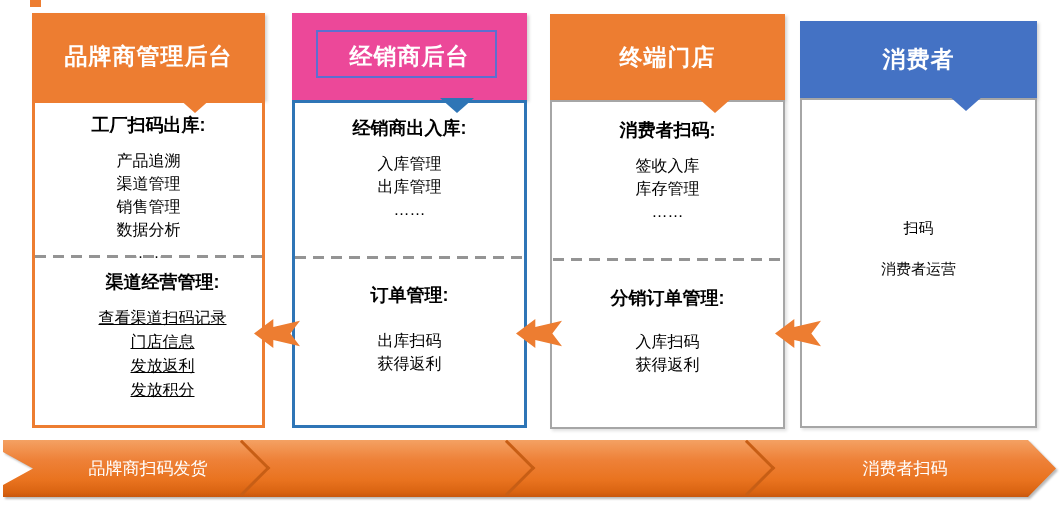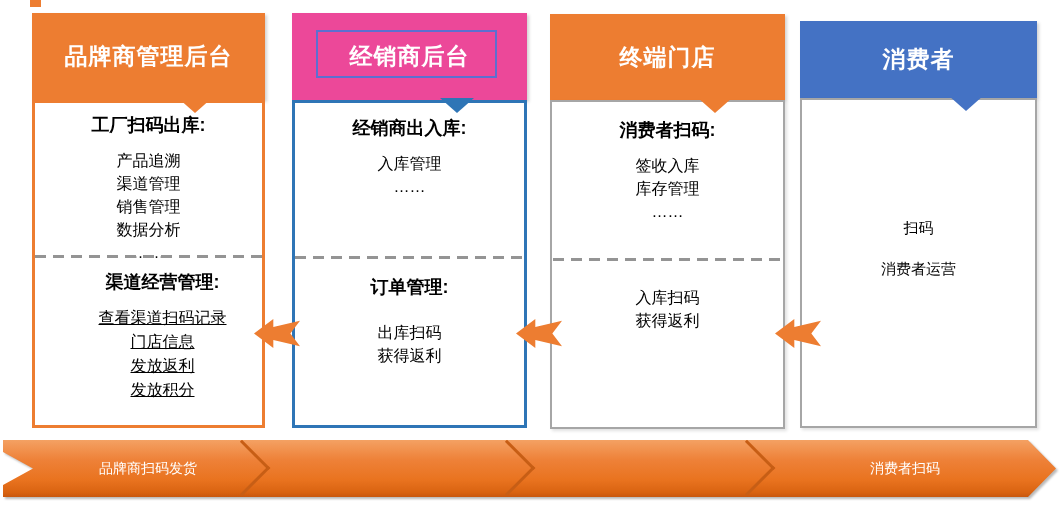--- a/index.html
+++ b/index.html
@@ -31,21 +31,21 @@
     filter:drop-shadow(2px 2px 1px #b9b9b9);}
   .bar{
     position:absolute;inset:0;
     background:linear-gradient(180deg,#F4A163 0%,#EE8138 35%,#E9731F 70%,#D96311 92%,#C8570E 100%);
     clip-path:polygon(0% 0%,calc(100% - 28px) 0%,100% 50%,calc(100% - 28px) 100%,0% 100%,0% 79%,30px 50%,0% 21%);
   }
   .bar-sep{position:absolute;top:8px;width:40px;height:40px;
     border-top:3px solid #C75E15;border-right:3px solid #C75E15;
     transform:rotate(45deg);box-sizing:border-box;}
   .bar-label{position:absolute;top:0;height:100%;display:flex;align-items:center;justify-content:center;
-    color:#fff;font-size:14px;white-space:nowrap;}
+    color:#fff;font-size:17px;white-space:nowrap;}
   .speck{position:absolute;left:30px;top:0;width:11px;height:7px;background:#ED7D31;}
 </style>
 </head>
 <body>
 
 <div id="canvas">
 
   <div class="speck"></div>
 
   <div class="col" style="left:32px;width:233px;">
@@ -80,25 +80,26 @@
     <div class="col-header" style="top:13px;height:87px;background:#ec4899;">
       <span style="z-index:2;">经销商后台</span>
     </div>
     <div class="inner-box" style="left:24px;right:30px;top:30px;height:44px;"></div>
     <div class="pointer" style="left:calc(70% - 17px);top:98px;border-top-color:#2E75B6;"></div>
     <div class="col-body" style="top:100px;height:328px;border:3px solid #2E75B6;"></div>
     <div class="sect" style="top:116px;">
       <div class="sect-title">经销商出入库:</div>
       <div class="sect-items">
         <div>入库管理</div>
+        <div>出库管理</div>
         <div>……</div>
       </div>
     </div>
     <div class="divider" style="top:256px;"></div>
-    <div class="sect" style="top:275px;">
+    <div class="sect" style="top:283px;">
       <div class="sect-title" style="margin-bottom:22px;">订单管理:</div>
       <div class="sect-items">
         <div>出库扫码</div>
         <div>获得返利</div>
       </div>
     </div>
   </div>
 
   <div class="col" style="left:550px;width:235px;">
     <div class="col-header" style="top:14px;height:86px;background:#ED7D31;justify-content:center;">
@@ -109,20 +110,21 @@
     <div class="sect" style="top:118px;">
       <div class="sect-title">消费者扫码:</div>
       <div class="sect-items">
         <div>签收入库</div>
         <div>库存管理</div>
         <div>……</div>
       </div>
     </div>
     <div class="divider" style="top:258px;"></div>
     <div class="sect" style="top:286px;">
+      <div class="sect-title" style="margin-bottom:20px;">分销订单管理:</div>
       <div class="sect-items">
         <div>入库扫码</div>
         <div>获得返利</div>
       </div>
     </div>
   </div>
 
   <div class="col" style="left:800px;width:237px;">
     <div class="col-header" style="top:21px;height:77px;background:#4472C4;">
       <span>消费者</span>

